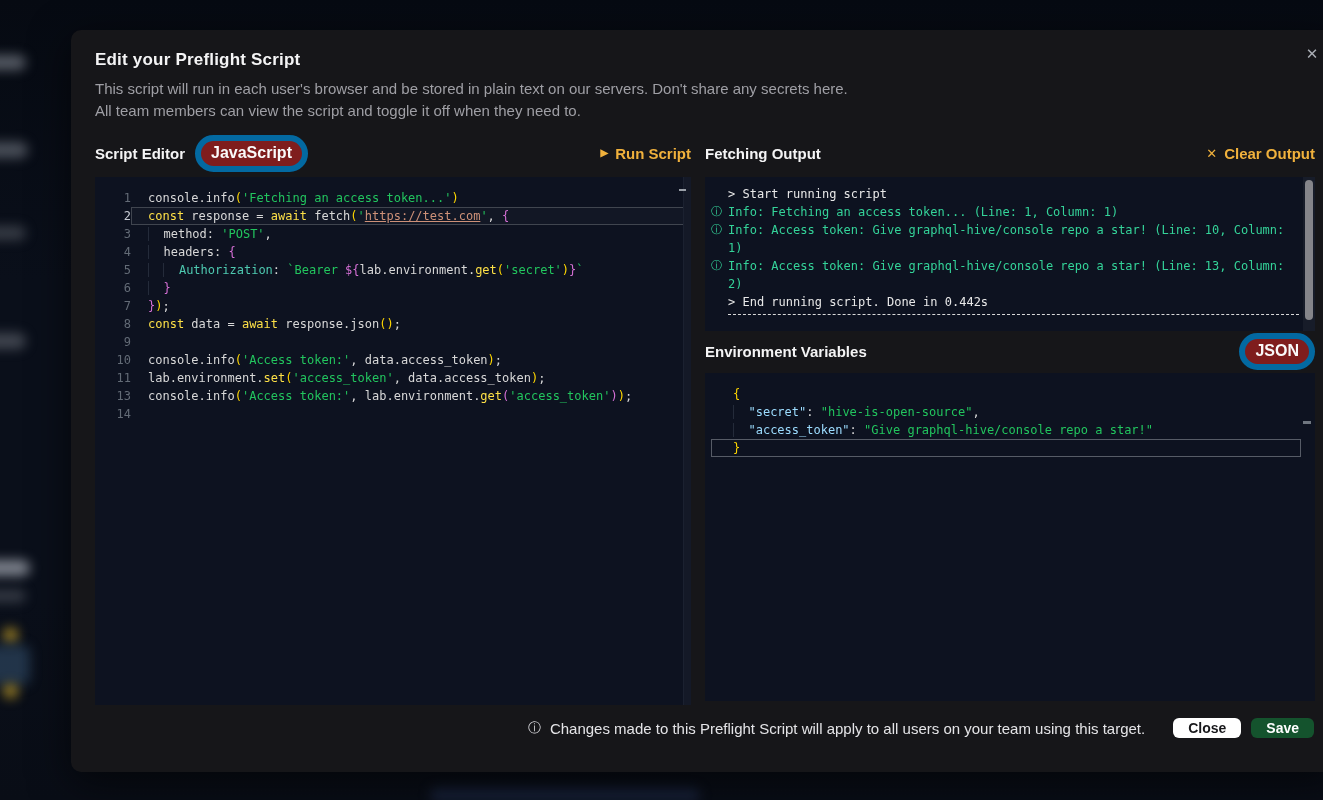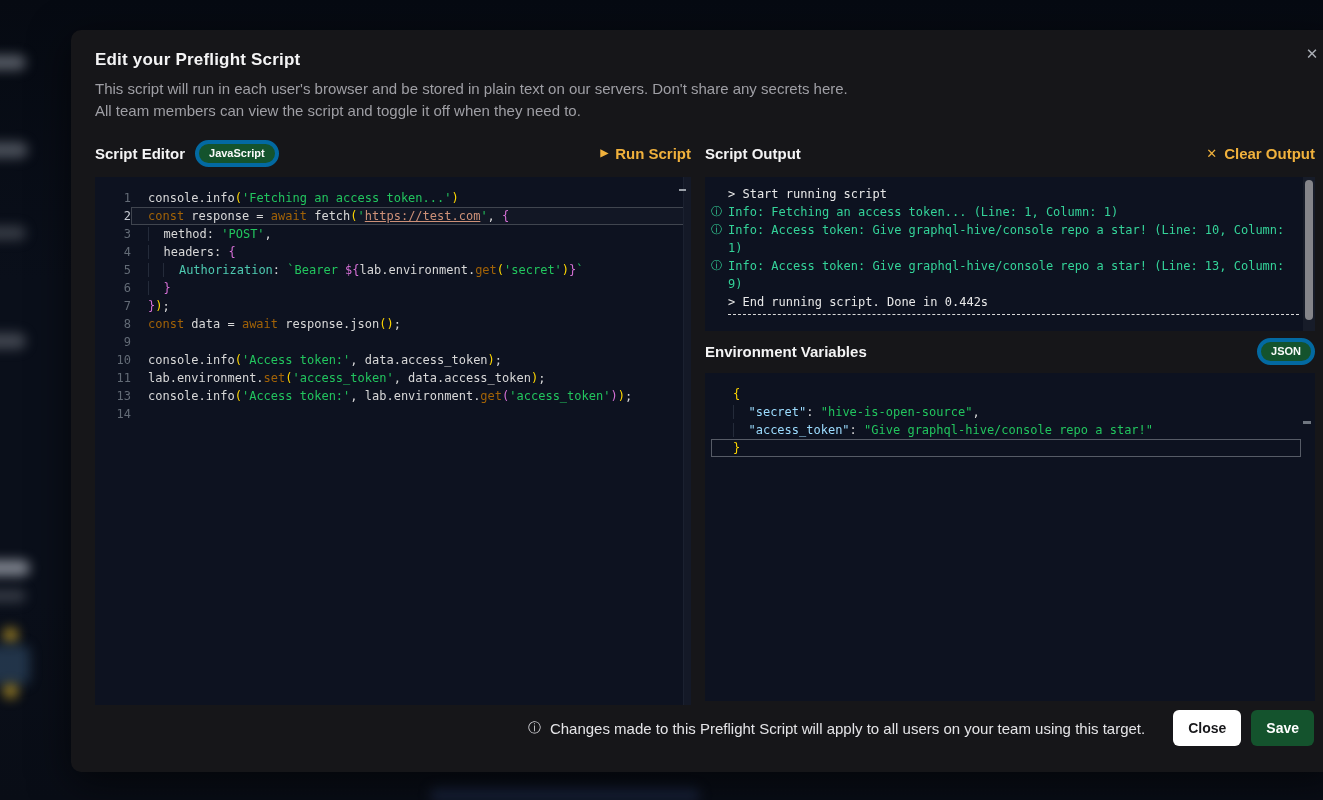--- a/index.html
+++ b/index.html
@@ -16,41 +16,41 @@
   .modal-desc { position:absolute; left:24px; top:48px; font-size:15px; line-height:22px; color:#9f9fa5; }
   .close-x { position:absolute; top:12px; right:14px; width:24px; height:24px; display:flex; align-items:center; justify-content:center;
              color:#a9adb4; font-size:15px; cursor:pointer; }
 
   .col { position:absolute; top:113px; }
   .col-left  { left:24px;  width:596px; }
   .col-right { left:634px; width:610px; }
 
   .panel-head { height:20px; margin-bottom:14px; display:flex; align-items:center;justify-content:space-between; }
   .panel-title { font-size:15px; font-weight:700; color:#f4f4f5; }
-  .badge { margin-left:10px; padding:3px 10px 4px; border:4px solid #0369a1; border-radius:999px;
-           font-size:11px; font-weight:700; color:#fafafa; background:#14532d; }
+  .badge { margin-left:10px; padding:3px 10px 4px; border:6px solid #0369a1; border-radius:999px;
+           font-size:16px; font-weight:700; color:#fafafa; background:#7f1d1d; }
   .head-action { margin-left:auto; display:flex; align-items:center; gap:7px; color:#f0b13c; font-size:15px; font-weight:600; cursor:pointer; }
   .head-action .ico { font-size:10px; line-height:1; }
   .head-action .ico-x { font-size:13px; font-weight:400; }
 
   
   .editor { position:relative; background:#0d1220; overflow:hidden;
             font-family:"DejaVu Sans Mono", monospace; font-size:12px; line-height:18px; color:#dcdcdc; }
   .js-editor { height:528px; padding-top:12px; }
   .console-panel { height:154px; padding-top:8px; }
   .env-editor { height:328px; padding-top:12px; }
 
   .code-row { display:flex; height:18px; white-space:pre; }
   .gutter { width:36px; flex:none; text-align:right; color:#636b76; }
   .code { flex:1; padding-left:17px; }
   .code-row.active .gutter { color:#c8ccd4; }
   .code-row.active .code { box-shadow:inset 0 0 0 1px #40454f; background:rgba(255,255,255,.025); }
 
   .tk-fg  { color:#d8d8d8; }
-  .tk-k   { color:#a16207; }
+  .tk-k   { color:#fde047; }
   .tk-s   { color:#22c55e; }
   .tk-su  { color:#ce9178; text-decoration:underline; }
   .tk-y   { color:#ffd700; }
   .tk-p   { color:#d670d6; }
   .tk-t   { color:#4ec9b0; }
   .tk-key { color:#9cdcfe; }
   .tk-ig  { border-left:1px solid #242b3a; }
 
   .vstrip { position:absolute; right:0; top:0; bottom:0; width:8px; background:#141927; border-left:1px solid #1b2130; }
   .overview-dash { position:absolute; right:5px; top:12px; width:7px; height:2px; background:#9aa0a8; }
@@ -67,21 +67,21 @@
 
   
   .erow { height:18px; white-space:pre; margin:0 14px 0 6px; padding-left:22px; }
   .erow.active { box-shadow:inset 0 0 0 1px #565b66; }
   .env-dash { position:absolute; right:4px; top:48px; width:8px; height:3px; background:#6f7680; }
 
   
   .footer { position:absolute; left:24px; right:24px; top:678px; height:40px; display:flex; align-items:center; justify-content:flex-end; }
   .foot-note { display:flex; align-items:center; gap:9px; color:#e4e4e7; font-size:15px; margin-right:28px; }
   .foot-note .ico { font-size:13px; color:#d4d4d8; }
-  .btn { height:36px; padding:0 15px; border:none; border-radius:6px; font-size:14px; font-weight:600;
+  .btn { height:20px; padding:0 15px; border:none; border-radius:6px; font-size:14px; font-weight:600;
          font-family:"Liberation Sans", sans-serif; cursor:pointer; }
   .btn-close { background:#ffffff; color:#18181b; margin-right:10px; }
   .btn-save { background:#14532d; color:#ffffff; }
 </style>
 </head>
 <body>
 
 <div class="backdrop">
   <div class="blob" style="left:-20px;top:55px;width:46px;height:15px;background:rgba(150,155,165,.55)"></div>
   <div class="blob" style="left:-20px;top:142px;width:48px;height:16px;background:rgba(140,145,155,.5)"></div>
@@ -131,21 +131,21 @@
           <div class="code-row"><div class="gutter">13</div><div class="code"><span class="tk-fg">console.info</span><span class="tk-y">(</span><span class="tk-s">'Access token:'</span><span class="tk-fg">, lab.environment.</span><span class="tk-k">get</span><span class="tk-p">(</span><span class="tk-s">'access_token'</span><span class="tk-p">)</span><span class="tk-y">)</span><span class="tk-fg">;</span></div></div>
           <div class="code-row"><div class="gutter">14</div><div class="code"></div></div>
         </div>
       <div class="vstrip"></div>
       <div class="overview-dash"></div>
     </div>
   </div>
 
   <div class="col col-right">
     <div class="panel-head">
-      <span class="panel-title">Script Output</span>
+      <span class="panel-title">Fetching Output</span>
       <span class="head-action">
         <span class="ico ico-x">✕</span>
         <span>Clear Output</span>
       </span>
     </div>
     <div class="editor console-panel">
       <div>
           <div class="crow c-fg">
             <span class="cicon"></span>
             <span class="ctext">&gt; Start running script</span>
@@ -153,21 +153,21 @@
           <div class="crow c-green">
             <span class="cicon">ⓘ</span>
             <span class="ctext">Info: Fetching an access token... (Line: 1, Column: 1)</span>
           </div>
           <div class="crow c-green">
             <span class="cicon">ⓘ</span>
             <span class="ctext">Info: Access token: Give graphql-hive/console repo a star! (Line: 10, Column: 1)</span>
           </div>
           <div class="crow c-green">
             <span class="cicon">ⓘ</span>
-            <span class="ctext">Info: Access token: Give graphql-hive/console repo a star! (Line: 13, Column: 9)</span>
+            <span class="ctext">Info: Access token: Give graphql-hive/console repo a star! (Line: 13, Column: 2)</span>
           </div>
           <div class="crow c-fg">
             <span class="cicon"></span>
             <span class="ctext">&gt; End running script. Done in 0.442s</span>
           </div>
         </div>
       <div class="dashes"></div>
       <div class="sb-track"></div>
       <div class="sb-thumb"></div>
     </div>

